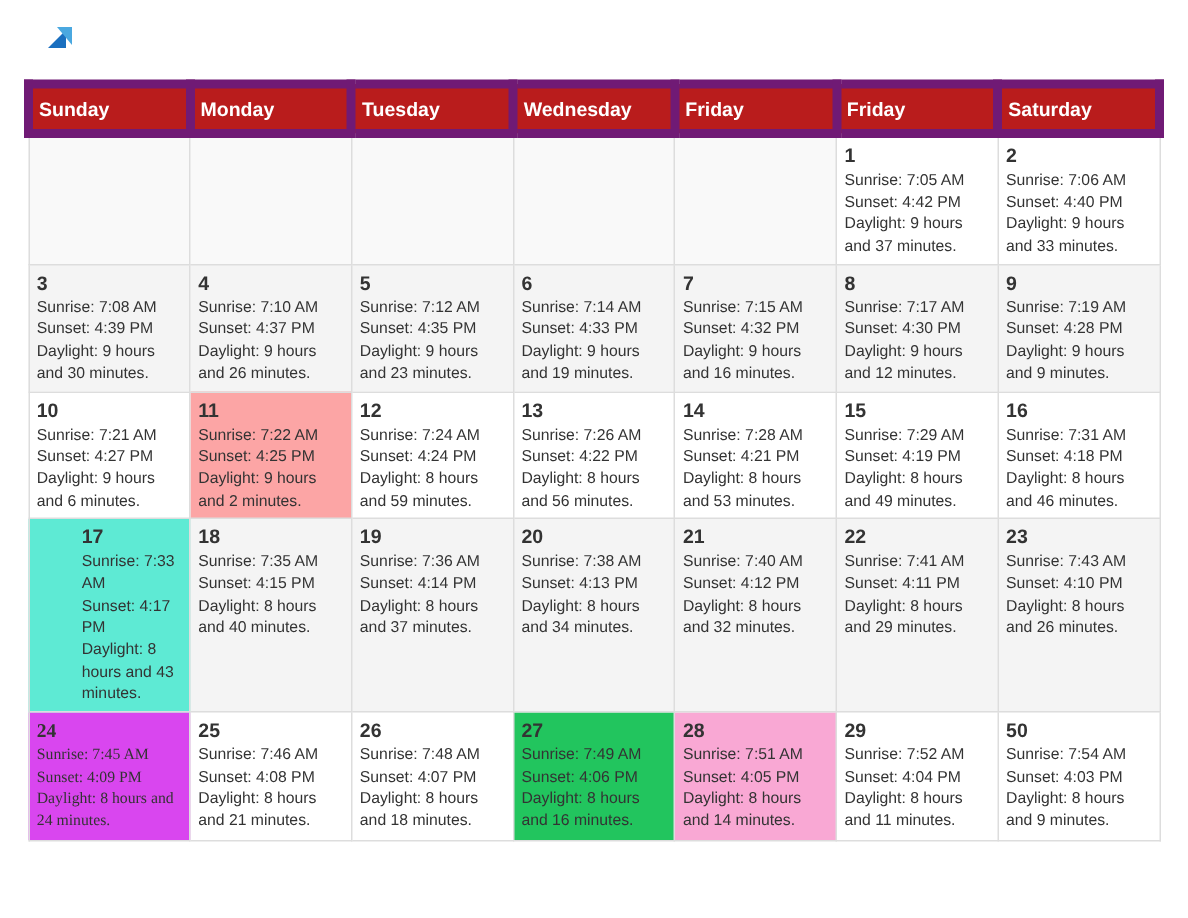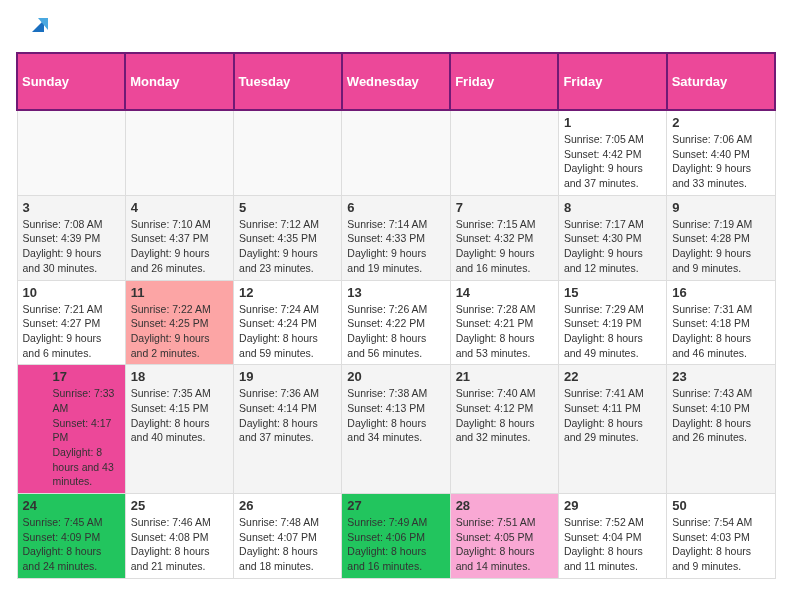--- a/index.html
+++ b/index.html
@@ -9,27 +9,27 @@
     
     .logo { display: flex; align-items: center; }
     
     .title-block { text-align: right; }
     .month-title { font-size: 36px; font-weight: 300; color: #333; }
     .location { font-size: 16px; color: #555; margin-top: 2px; }
     
     .calendar { width: 100%; border-collapse: collapse; margin: 0 8px; width: calc(100% - 16px); margin-left: 8px; }
     
     .calendar th {
-      background-color: #ec4899;
+      background-color: #b91c1c;
       color: #fff;
       font-size: 13px;
       font-weight: bold;
-      padding: 20px 4px;
+      padding: 6px 4px;
       text-align: left;
-      border: 2px solid #701a75;
+      border: 6px solid #701a75;
     }
     
     .calendar td {
       vertical-align: top;
       border: 1px solid #ddd;
       padding: 4px 5px;
       width: 14.28%;
       min-height: 80px;
       font-size: 11px;
       color: #333;
@@ -156,21 +156,21 @@
           <td style="background: rgb(255, 255, 255);">
             <span class="day-num">15</span>
             <div class="day-info">Sunrise: 7:29 AM<br>Sunset: 4:19 PM<br>Daylight: 8 hours and 49 minutes.</div>
           </td>
           <td style="background: rgb(255, 255, 255); margin-top: 24px;">
             <span class="day-num">16</span>
             <div class="day-info">Sunrise: 7:31 AM<br>Sunset: 4:18 PM<br>Daylight: 8 hours and 46 minutes.</div>
           </td>
         </tr>
         <tr>
-          <td style="background: #ec4899; padding-left: 35px;">
+          <td style="background: #5eead4; padding-left: 35px;">
             <span class="day-num">17</span>
             <div class="day-info">Sunrise: 7:33 AM<br>Sunset: 4:17 PM<br>Daylight: 8 hours and 43 minutes.</div>
           </td>
           <td style="background: rgb(244, 244, 244);">
             <span class="day-num">18</span>
             <div class="day-info">Sunrise: 7:35 AM<br>Sunset: 4:15 PM<br>Daylight: 8 hours and 40 minutes.</div>
           </td>
           <td style="background: rgb(244, 244, 244);">
             <span class="day-num">19</span>
             <div class="day-info">Sunrise: 7:36 AM<br>Sunset: 4:14 PM<br>Daylight: 8 hours and 37 minutes.</div>
@@ -186,21 +186,21 @@
           <td style="background: rgb(244, 244, 244);">
             <span class="day-num">22</span>
             <div class="day-info">Sunrise: 7:41 AM<br>Sunset: 4:11 PM<br>Daylight: 8 hours and 29 minutes.</div>
           </td>
           <td style="background: rgb(244, 244, 244);">
             <span class="day-num">23</span>
             <div class="day-info">Sunrise: 7:43 AM<br>Sunset: 4:10 PM<br>Daylight: 8 hours and 26 minutes.</div>
           </td>
         </tr>
         <tr>
-          <td style="background: #22c55e;">
+          <td style="background: #d946ef; font-family: Liberation Serif, serif;">
             <span class="day-num">24</span>
             <div class="day-info">Sunrise: 7:45 AM<br>Sunset: 4:09 PM<br>Daylight: 8 hours and 24 minutes.</div>
           </td>
           <td style="background: rgb(255, 255, 255);">
             <span class="day-num">25</span>
             <div class="day-info">Sunrise: 7:46 AM<br>Sunset: 4:08 PM<br>Daylight: 8 hours and 21 minutes.</div>
           </td>
           <td style="background: rgb(255, 255, 255);">
             <span class="day-num">26</span>
             <div class="day-info">Sunrise: 7:48 AM<br>Sunset: 4:07 PM<br>Daylight: 8 hours and 18 minutes.</div>

